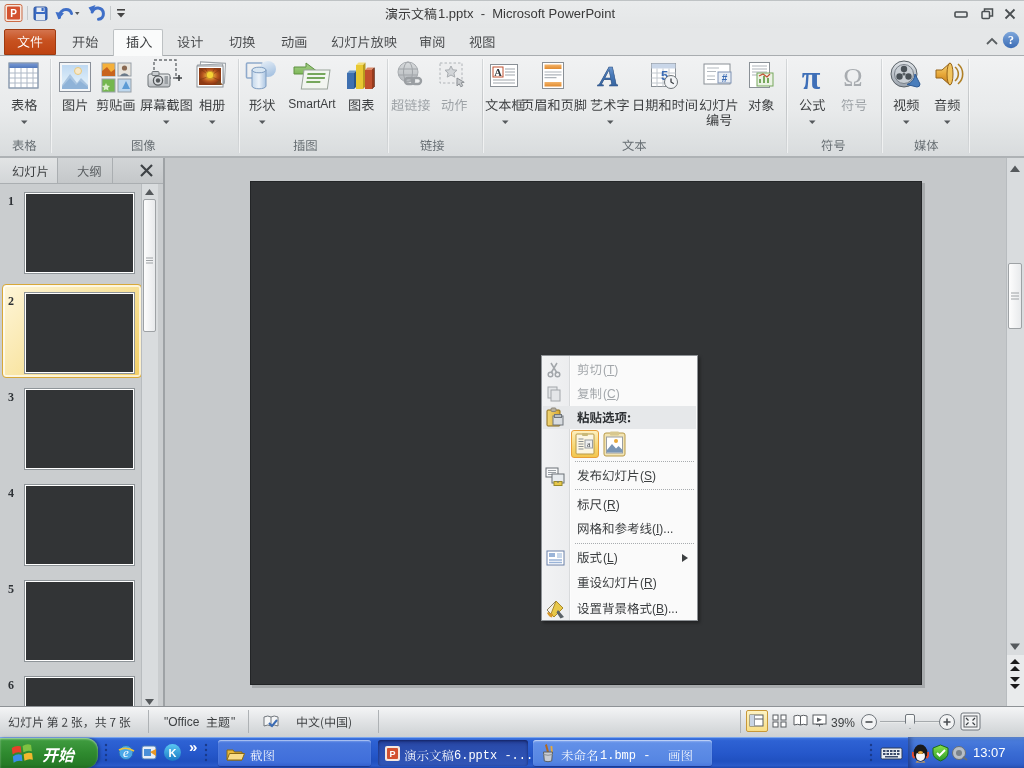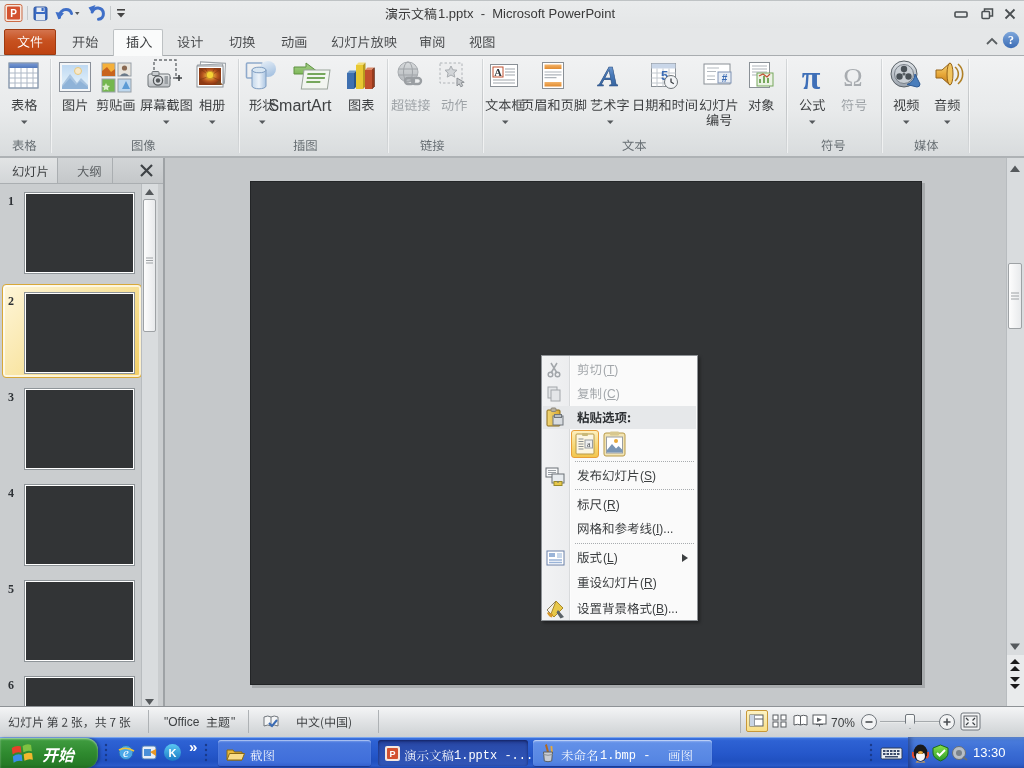--- a/index.html
+++ b/index.html
@@ -258,21 +258,21 @@
         <stop offset="1" stop-color="#6FAF46"></stop>
       </linearGradient>
     </defs>
 <g transform="translate(12,10)">
       <rect x="0" y="0" width="26" height="19" fill="#F2F5F0" stroke="#9AA49A" transform="skewX(-8)"></rect>
 <g transform="skewX(-8)" stroke="#76A75C" stroke-width="2">
         <path d="M4 4 h18 M4 8 h18 M4 12 h14"></path>
       </g>
     </g>
   </svg>
-<div style="position:absolute;left:260px;top:97px;width:80px;text-align:center;font-size:16px;color:#3E4042">SmartArt</div>
+<div style="position:absolute;left:272px;top:97px;width:80px;text-align:center;font-size:12px;color:#3E4042">SmartArt</div>
 <svg style="position:absolute;left:344px;top:59px;" width="34" height="35">
     <g>
 <path d="M3 14 h7 v16 h-7 z" fill="#3E6FB0"></path>
       <path d="M3 14 l2.5 -2.5 h7 l-2.5 2.5z" fill="#6E99C8"></path>
       <path d="M10 14 l2.5 -2.5 v16 l-2.5 2.5z" fill="#2A5488"></path>
 <path d="M12 6 h7 v24 h-7 z" fill="#E8C832"></path>
       <path d="M12 6 l2.5 -2.5 h7 l-2.5 2.5z" fill="#F2DE7A"></path>
       <path d="M19 6 l2.5 -2.5 v24 l-2.5 2.5z" fill="#B89A1E"></path>
 <path d="M21 11 h7 v19 h-7 z" fill="#C0502E"></path>
       <path d="M21 11 l2.5 -2.5 h7 l-2.5 2.5z" fill="#DC8A6A"></path>
@@ -683,21 +683,21 @@
   </svg>
 <svg style="position:absolute;left:792px;top:714px;" width="17" height="14">
     <path d="M2 2 q4 -1.5 6.5 0 q2.5 -1.5 6.5 0 v9 q-4 -1.5 -6.5 0 q-2.5 -1.5 -6.5 0 z" fill="#fff" stroke="#5A5E62"></path>
     <path d="M8.5 2 v9" stroke="#5A5E62"></path>
   </svg>
 <svg style="position:absolute;left:812px;top:714px;" width="16" height="14">
     <rect x="1" y="1" width="13" height="9" fill="#fff" stroke="#5A5E62"></rect>
     <path d="M4 10.5 h7 M7.5 10 v2.5" stroke="#5A5E62"></path>
     <path d="M5 3.5 l5 2.2 l-5 2.2z" fill="#5A5E62"></path>
   </svg>
-<div style="position:absolute;left:831px;top:716px;font-size:12px;color:#3C3F41">70%</div>
+<div style="position:absolute;left:831px;top:716px;font-size:12px;color:#3C3F41">39%</div>
 <svg style="position:absolute;left:860px;top:713px;" width="18" height="18">
     <circle cx="9" cy="9" r="7.5" fill="#F2F3F4" stroke="#70767C"></circle>
     <path d="M5.5 9 h7" stroke="#4A4E52" stroke-width="1.6"></path>
   </svg>
 <div style="position:absolute;left:880px;top:721px;width:64px;height:2px;background:#A6AAAD;border-bottom:1px solid #E8EAEA"></div>
 <div style="position:absolute;left:905px;top:714px;width:10px;height:15px;background:linear-gradient(#FAFBFB,#D8DBDD);border:1px solid #70767C;border-radius:2px;clip-path:polygon(0 0,100% 0,100% 60%,50% 100%,0 60%)"></div>
 <svg style="position:absolute;left:938px;top:713px;" width="18" height="18">
     <circle cx="9" cy="9" r="7.5" fill="#F2F3F4" stroke="#70767C"></circle>
     <path d="M5.5 9 h7 M9 5.5 v7" stroke="#4A4E52" stroke-width="1.6"></path>
   </svg>
@@ -770,21 +770,21 @@
   </svg>
 <div style="position:absolute;left:378px;top:740px;width:150px;height:26px;background:linear-gradient(#24409A 0%,#2A4CAC 25%,#3156B8 100%);border-radius:3px;box-shadow:inset 0 1px 3px rgba(0,0,40,.55)"></div>
 <svg style="position:absolute;left:384px;top:745px;" width="17" height="17">
     <rect x="1" y="1" width="15" height="15" rx="2" fill="#F4E8E0"></rect>
     <rect x="3" y="3" width="11" height="11" rx="1" fill="#D35230"></rect>
     <text x="8.5" y="12" font-size="9" font-weight="bold" fill="#fff" text-anchor="middle">P</text>
   </svg>
 <svg style="position:absolute;left:404px;top:747px;overflow:visible" width="52" height="17">
     <path transform="translate(0,13.2)" d="M6.8 -10.6 6.6 -10.5C7.1 -10.2 7.6 -9.5 7.7 -9.0C8.5 -8.5 9.2 -10.1 6.8 -10.6ZM1.4 -2.5C1.2 -2.5 0.9 -2.5 0.9 -2.5V-2.3C1.1 -2.2 1.3 -2.2 1.4 -2.1C1.7 -1.9 1.8 -0.9 1.6 0.4C1.6 0.8 1.8 1.0 2.0 1.0C2.4 1.0 2.7 0.7 2.7 0.1C2.7 -0.9 2.4 -1.5 2.4 -2.1C2.4 -2.4 2.4 -2.8 2.5 -3.2C2.6 -3.8 3.3 -6.7 3.6 -8.2L3.4 -8.3C1.8 -3.2 1.8 -3.2 1.7 -2.8C1.6 -2.6 1.5 -2.5 1.4 -2.5ZM0.5 -7.5 0.3 -7.4C0.9 -7.1 1.5 -6.5 1.6 -5.9C2.5 -5.4 3.0 -7.2 0.5 -7.5ZM1.3 -10.3 1.2 -10.2C1.7 -9.9 2.4 -9.2 2.6 -8.6C3.5 -8.1 4.0 -9.9 1.3 -10.3ZM8.7 -1.1 8.6 -0.9C9.8 -0.4 10.6 0.2 11.1 0.8C11.9 1.5 13.4 -0.3 8.7 -1.1ZM7.5 -0.6 6.4 -1.2C5.8 -0.6 4.5 0.3 3.3 0.8L3.4 1.0C4.8 0.7 6.1 0.1 7.0 -0.5C7.2 -0.4 7.4 -0.5 7.5 -0.6ZM4.8 -9.4 4.6 -9.4C4.5 -8.6 4.2 -8.0 3.8 -7.8C3.1 -6.9 4.9 -6.4 4.9 -8.4H10.7L10.5 -7.5L10.6 -7.4C10.9 -7.6 11.3 -8.0 11.6 -8.3C11.8 -8.3 12.0 -8.3 12.0 -8.4L11.1 -9.3L10.6 -8.8H4.9C4.9 -9.0 4.9 -9.2 4.8 -9.4ZM7.3 -5.2V-3.9H5.3V-5.2ZM9.9 -7.9 9.3 -7.2H4.7L4.8 -6.8H7.3V-5.6H5.5L4.5 -6.0V-1.1H4.7C5.1 -1.1 5.3 -1.2 5.3 -1.3V-1.7H10.0V-1.3H10.1C10.5 -1.3 10.8 -1.5 10.8 -1.5V-5.2C11.0 -5.2 11.1 -5.3 11.2 -5.4L10.3 -6.1L9.9 -5.6H8.1V-6.8H10.6C10.8 -6.8 10.9 -6.9 11.0 -7.0C10.6 -7.4 9.9 -7.9 9.9 -7.9ZM8.1 -5.2H10.0V-3.9H8.1ZM7.3 -3.5V-2.1H5.3V-3.5ZM8.1 -3.5H10.0V-2.1H8.1Z M14.4 -9.3 14.5 -8.9H22.8C23.0 -8.9 23.1 -9.0 23.2 -9.1C22.7 -9.5 22.0 -10.1 22.0 -10.1L21.4 -9.3ZM21.0 -4.5 20.8 -4.5C21.8 -3.4 23.2 -1.8 23.5 -0.6C24.6 0.2 25.1 -2.2 21.0 -4.5ZM15.6 -4.7C15.2 -3.4 14.1 -1.6 12.9 -0.5L13.1 -0.3C14.5 -1.3 15.7 -2.8 16.4 -4.0C16.7 -3.9 16.8 -4.0 16.9 -4.1ZM13.1 -6.3 13.2 -6.0H18.4V-0.3C18.4 -0.1 18.3 -0.1 18.0 -0.1C17.8 -0.1 16.3 -0.2 16.3 -0.2V0.0C16.9 0.1 17.3 0.2 17.5 0.3C17.7 0.5 17.8 0.7 17.8 1.0C19.0 0.9 19.2 0.4 19.2 -0.3V-6.0H24.1C24.3 -6.0 24.4 -6.0 24.5 -6.2C24.0 -6.6 23.3 -7.1 23.3 -7.1L22.6 -6.3Z M30.1 -10.5 30.0 -10.4C30.6 -9.8 31.4 -8.9 31.6 -8.2C32.5 -7.6 33.1 -9.5 30.1 -10.5ZM33.8 -7.4C33.3 -5.6 32.5 -4.0 31.3 -2.7C30.0 -3.9 29.0 -5.5 28.4 -7.4ZM35.8 -8.6 35.1 -7.8H25.6L25.7 -7.4H28.2C28.7 -5.2 29.6 -3.5 30.8 -2.2C29.5 -0.9 27.7 0.1 25.5 0.8L25.6 1.0C28.0 0.4 29.9 -0.5 31.3 -1.7C32.6 -0.5 34.2 0.4 36.1 1.0C36.3 0.6 36.6 0.3 37.1 0.3L37.1 0.1C35.1 -0.3 33.3 -1.1 31.9 -2.2C33.3 -3.6 34.2 -5.3 34.8 -7.4H36.6C36.8 -7.4 36.9 -7.4 37.0 -7.6C36.5 -8.0 35.8 -8.6 35.8 -8.6Z M44.9 -10.6 44.7 -10.5C45.1 -10.2 45.5 -9.5 45.6 -9.0C46.3 -8.5 47.0 -10.0 44.9 -10.6ZM48.5 -9.6 48.0 -8.8H42.3L42.4 -8.5H49.2C49.4 -8.5 49.5 -8.5 49.6 -8.7C49.2 -9.0 48.5 -9.6 48.5 -9.6ZM41.7 -7.4 41.1 -6.7H40.6V-9.1C41.1 -9.3 41.5 -9.4 41.9 -9.6C42.2 -9.5 42.4 -9.5 42.5 -9.6L41.5 -10.4C40.7 -9.9 39.2 -9.1 38.0 -8.7L38.1 -8.5C38.6 -8.6 39.3 -8.8 39.9 -8.9V-6.7H37.9L38.0 -6.3H39.7C39.3 -4.6 38.7 -2.8 37.8 -1.5L38.0 -1.3C38.8 -2.2 39.4 -3.2 39.9 -4.2V1.0H40.0C40.4 1.0 40.6 0.8 40.6 0.7V-5.2C41.0 -4.6 41.4 -4.0 41.5 -3.4C42.2 -2.8 42.9 -4.3 40.6 -5.5V-6.3H42.4C42.5 -6.3 42.7 -6.3 42.7 -6.5C42.3 -6.9 41.7 -7.4 41.7 -7.4ZM44.2 -5.1V-5.4H47.3V-5.0H47.4C47.6 -5.0 48.0 -5.2 48.0 -5.2V-7.2C48.2 -7.2 48.4 -7.3 48.5 -7.4L47.6 -8.1L47.2 -7.7H44.2L43.4 -8.0V-4.9H43.5C43.8 -4.9 44.2 -5.0 44.2 -5.1ZM47.3 -7.3V-5.8H44.2V-7.3ZM44.9 -0.5V-0.9H46.6V-0.4H46.7C46.9 -0.4 47.3 -0.6 47.3 -0.7V-2.8C47.5 -2.8 47.6 -2.9 47.7 -3.0L46.9 -3.6L46.5 -3.2H44.9L44.2 -3.6V-0.3H44.3C44.6 -0.3 44.9 -0.4 44.9 -0.5ZM46.6 -2.9V-1.3H44.9V-2.9ZM43.2 0.7V-4.0H48.3V-0.2C48.3 0.0 48.2 0.1 48.0 0.1C47.8 0.1 46.9 0.0 46.9 0.0V0.2C47.3 0.2 47.6 0.3 47.7 0.5C47.9 0.6 47.9 0.8 47.9 1.0C48.9 0.9 49.1 0.5 49.1 -0.1V-3.9C49.3 -4.0 49.5 -4.0 49.5 -4.1L48.6 -4.9L48.2 -4.4H43.2L42.4 -4.8V1.0H42.5C42.9 1.0 43.2 0.8 43.2 0.7Z" fill="#FFFFFF"></path>
   </svg>
-<div style="position:absolute;left:454px;top:749px;font-size:12px;font-family:Liberation Mono,monospace;color:#fff">1.pptx -...</div>
+<div style="position:absolute;left:454px;top:749px;font-size:12px;font-family:Liberation Mono,monospace;color:#fff">6.pptx -...</div>
 <div style="position:absolute;left:533px;top:740px;width:179px;height:26px;background:linear-gradient(#88ACF0 0%,#6290E8 12%,#5585E2 85%,#4A78DE 100%);border-radius:3px;box-shadow:inset 0 1px 1px rgba(255,255,255,.5), 0 1px 1px rgba(0,0,40,.3)"></div>
 <svg style="position:absolute;left:539px;top:743px;" width="18" height="20">
     <path d="M6 2 l1.8 -1 l2.2 8 l-1.8 1z" fill="#B06820"></path>
     <path d="M11.5 3 l1.8 0 l0.5 6.5 l-1.8 0.5z" fill="#E8A93A"></path>
 <path d="M4.5 9 h9 l-0.8 9 q-3.7 1.5 -7.4 0z" fill="#C8CCD2" stroke="#5A6066"></path>
 <path d="M4.5 11.5 q4.5 1.5 9 0" stroke="#8A9096" fill="none"></path>
   </svg>
 <svg style="position:absolute;left:561px;top:747px;overflow:visible" width="39" height="17">
     <path transform="translate(0,13.2)" d="M5.8 -10.5V-8.2H1.6L1.7 -7.8H5.8V-5.6H0.6L0.7 -5.2H5.1C4.1 -3.3 2.4 -1.4 0.4 -0.1L0.6 0.1C2.8 -1.0 4.6 -2.7 5.8 -4.6V1.0H6.0C6.3 1.0 6.6 0.8 6.6 0.6V-5.2H6.7C7.7 -2.9 9.4 -1.0 11.3 0.0C11.4 -0.4 11.7 -0.6 12.1 -0.7L12.1 -0.8C10.2 -1.6 8.1 -3.2 7.0 -5.2H11.6C11.7 -5.2 11.9 -5.3 11.9 -5.4C11.4 -5.8 10.7 -6.4 10.7 -6.4L10.1 -5.6H6.6V-7.8H10.7C10.8 -7.8 11.0 -7.9 11.0 -8.0C10.6 -8.4 9.9 -9.0 9.9 -9.0L9.2 -8.2H6.6V-10.0C7.0 -10.0 7.1 -10.2 7.1 -10.3Z M16.0 -6.8 16.1 -6.4H21.1C21.2 -6.4 21.3 -6.5 21.4 -6.6C21.0 -7.0 20.3 -7.5 20.3 -7.5L19.8 -6.8ZM19.0 -9.8C19.9 -8.2 21.9 -6.8 23.9 -5.9C24.0 -6.2 24.3 -6.5 24.7 -6.5L24.7 -6.7C22.5 -7.4 20.4 -8.6 19.2 -10.0C19.6 -10.0 19.7 -10.1 19.7 -10.2L18.3 -10.6C17.6 -8.9 15.0 -6.7 12.9 -5.7L13.0 -5.5C15.4 -6.4 17.8 -8.2 19.0 -9.8ZM14.4 -5.0V0.1H14.6C14.9 0.1 15.2 -0.1 15.2 -0.2V-1.3H17.3V-0.3H17.4C17.7 -0.3 18.1 -0.5 18.1 -0.6V-4.5C18.3 -4.5 18.5 -4.6 18.6 -4.7L17.6 -5.4L17.2 -5.0H15.2L14.4 -5.3ZM17.3 -1.6H15.2V-4.6H17.3ZM19.4 -5.0V0.9H19.5C19.8 0.9 20.1 0.7 20.1 0.7V-4.7H22.5V-1.3C22.5 -1.2 22.4 -1.1 22.2 -1.1C22.0 -1.1 21.0 -1.2 21.0 -1.2V-1.0C21.5 -0.9 21.7 -0.8 21.9 -0.7C22.0 -0.6 22.1 -0.4 22.1 -0.2C23.1 -0.3 23.2 -0.6 23.2 -1.2V-4.5C23.5 -4.6 23.7 -4.7 23.7 -4.8L22.7 -5.5L22.3 -5.0H20.2L19.4 -5.4Z M31.5 -10.1 30.1 -10.5C29.2 -8.6 27.4 -6.3 25.7 -5.0L25.8 -4.9C26.9 -5.5 28.0 -6.4 28.9 -7.4C29.5 -6.8 30.1 -6.0 30.3 -5.3C31.1 -4.7 31.8 -6.4 29.1 -7.6C29.4 -7.9 29.7 -8.2 30.0 -8.5H34.1C32.5 -5.8 29.3 -3.5 25.5 -2.2L25.6 -2.0C26.8 -2.3 28.0 -2.7 29.0 -3.2V1.0H29.2C29.6 1.0 29.9 0.8 29.9 0.7V0.0H35.1V0.9H35.3C35.5 0.9 36.0 0.7 36.0 0.7V-3.2C36.2 -3.3 36.4 -3.4 36.5 -3.5L35.5 -4.3L35.0 -3.8H30.1C32.3 -5.0 34.0 -6.5 35.2 -8.3C35.5 -8.3 35.7 -8.4 35.8 -8.5L34.8 -9.4L34.2 -8.9H30.2C30.5 -9.2 30.8 -9.6 31.0 -9.9C31.3 -9.9 31.4 -9.9 31.5 -10.1ZM29.9 -3.4H35.1V-0.4H29.9Z" fill="#FFFFFF"></path>
   </svg>
@@ -834,12 +834,12 @@
         <stop offset="1" stop-color="#2A9A2A"></stop>
       </linearGradient>
     </defs>
     <path d="M5 9 l2.5 2.5 L13 6" stroke="#fff" stroke-width="2" fill="none"></path>
   </svg>
 <svg style="position:absolute;left:951px;top:745px;" width="17" height="17">
     <circle cx="8" cy="8" r="6.5" fill="#B8BEC6" stroke="#6A7076"></circle>
     <circle cx="8" cy="8" r="3" fill="#7A828A"></circle>
     <path d="M12 12 l4 3" stroke="#6A7076" stroke-width="2"></path>
   </svg>
-<div style="position:absolute;left:973px;top:745px;font-size:13px;color:#fff">13:30</div>
+<div style="position:absolute;left:973px;top:745px;font-size:13px;color:#fff">13:07</div>
 </body></html>

